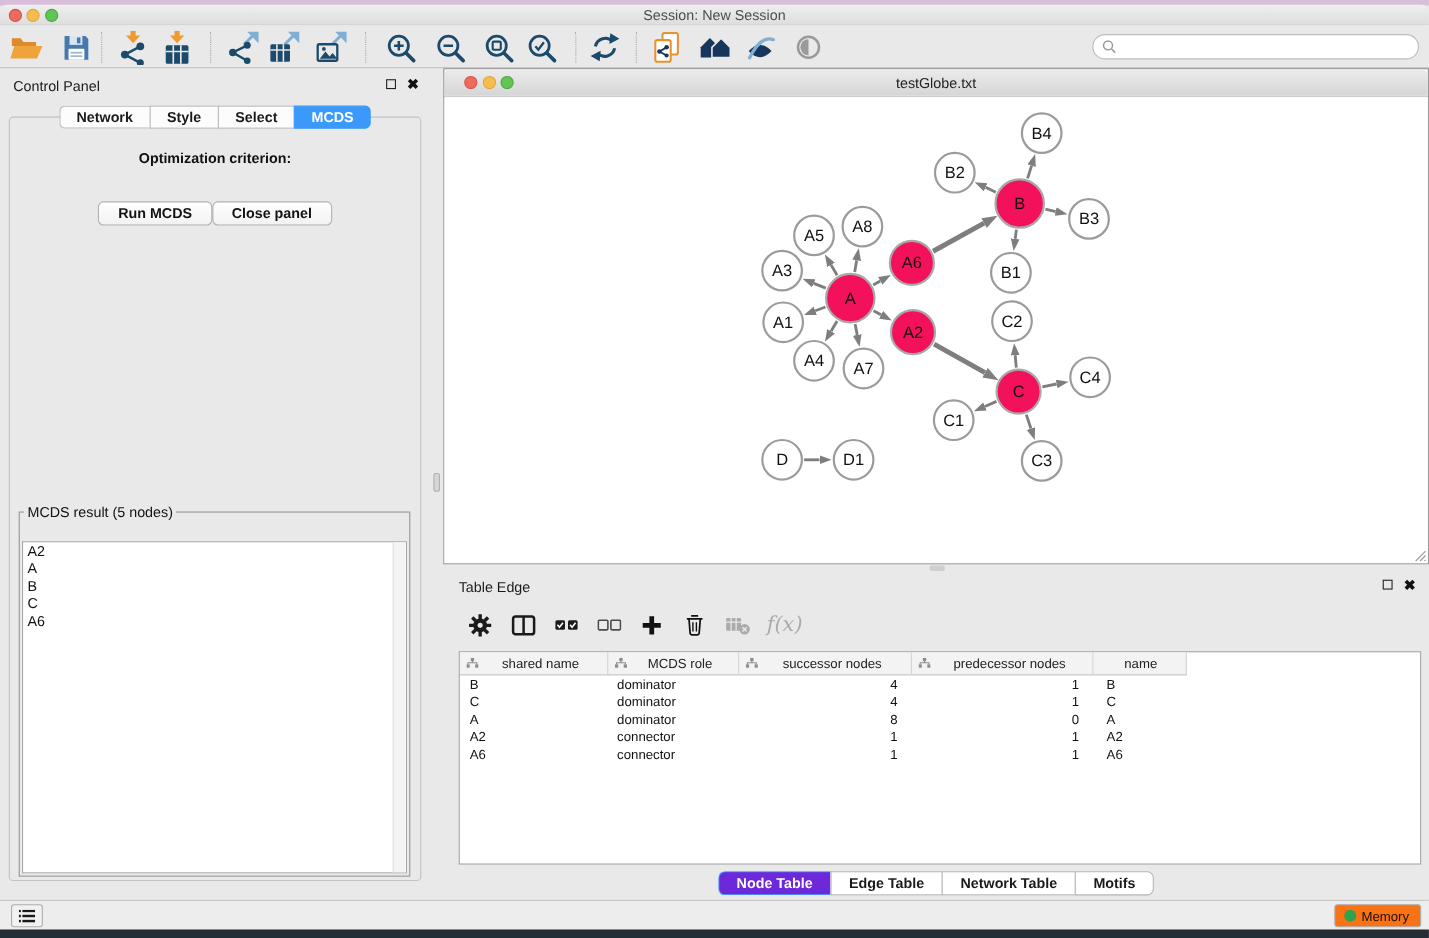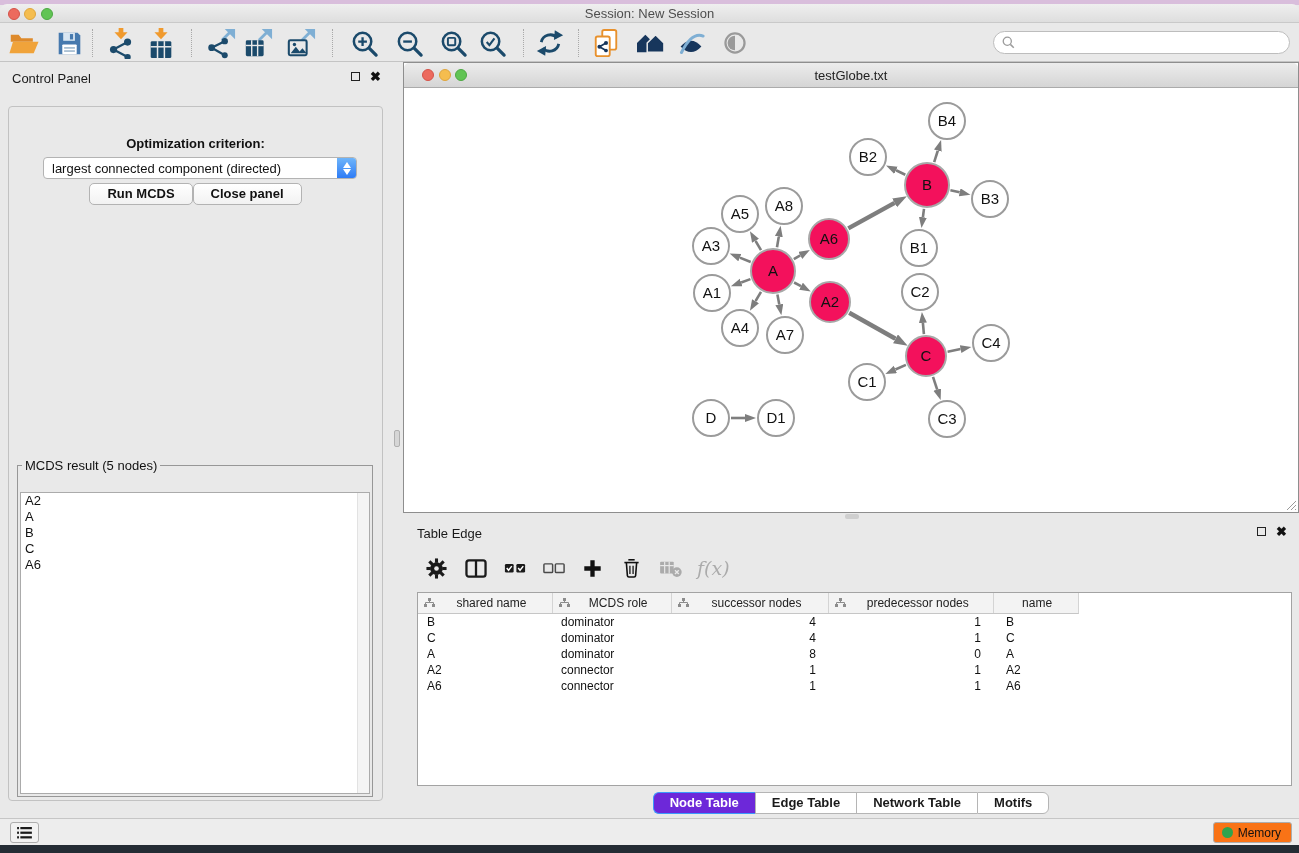--- a/index.html
+++ b/index.html
@@ -292,33 +292,28 @@
 </div>
 
 <div class="workspace">
 
   <div class="control-panel">
     <div class="panel-title cp-title">Control Panel</div>
     <div class="panel-ctrls cp-ctrls">
       <span class="float-glyph"></span>
       <span class="close-glyph">✖</span>
     </div>
+    <div class="cp-tabs">
+      <div class="tab">Network</div>
+      <div class="tab">Style</div>
+      <div class="tab">Select</div>
+      <div class="tab active">MCDS</div>
+    </div>
     <div class="cp-body">
       <div class="opt-label">Optimization criterion:</div>
-      <div class="select-box">
-        <span class="sel-text">largest connected component (directed)</span>
-        <span class="select-stepper">
-          <svg width="8" height="6" viewBox="0 0 8 6">
-              <path d="M4 0 L8 6 H0 Z" fill="#FFF"></path>
-            </svg>
-          <svg width="8" height="6" viewBox="0 0 8 6">
-              <path d="M4 6 L0 0 H8 Z" fill="#FFF"></path>
-            </svg>
-        </span>
-      </div>
       <div class="cp-buttons">
         <button class="btn">Run MCDS</button>
         <button class="btn">Close panel</button>
       </div>
       <fieldset class="result-box">
         <legend>MCDS result (5 nodes)</legend>
         <div class="result-list">
           <span class="result-item">A2</span>
           <span class="result-item">A</span>
           <span class="result-item">B</span>

